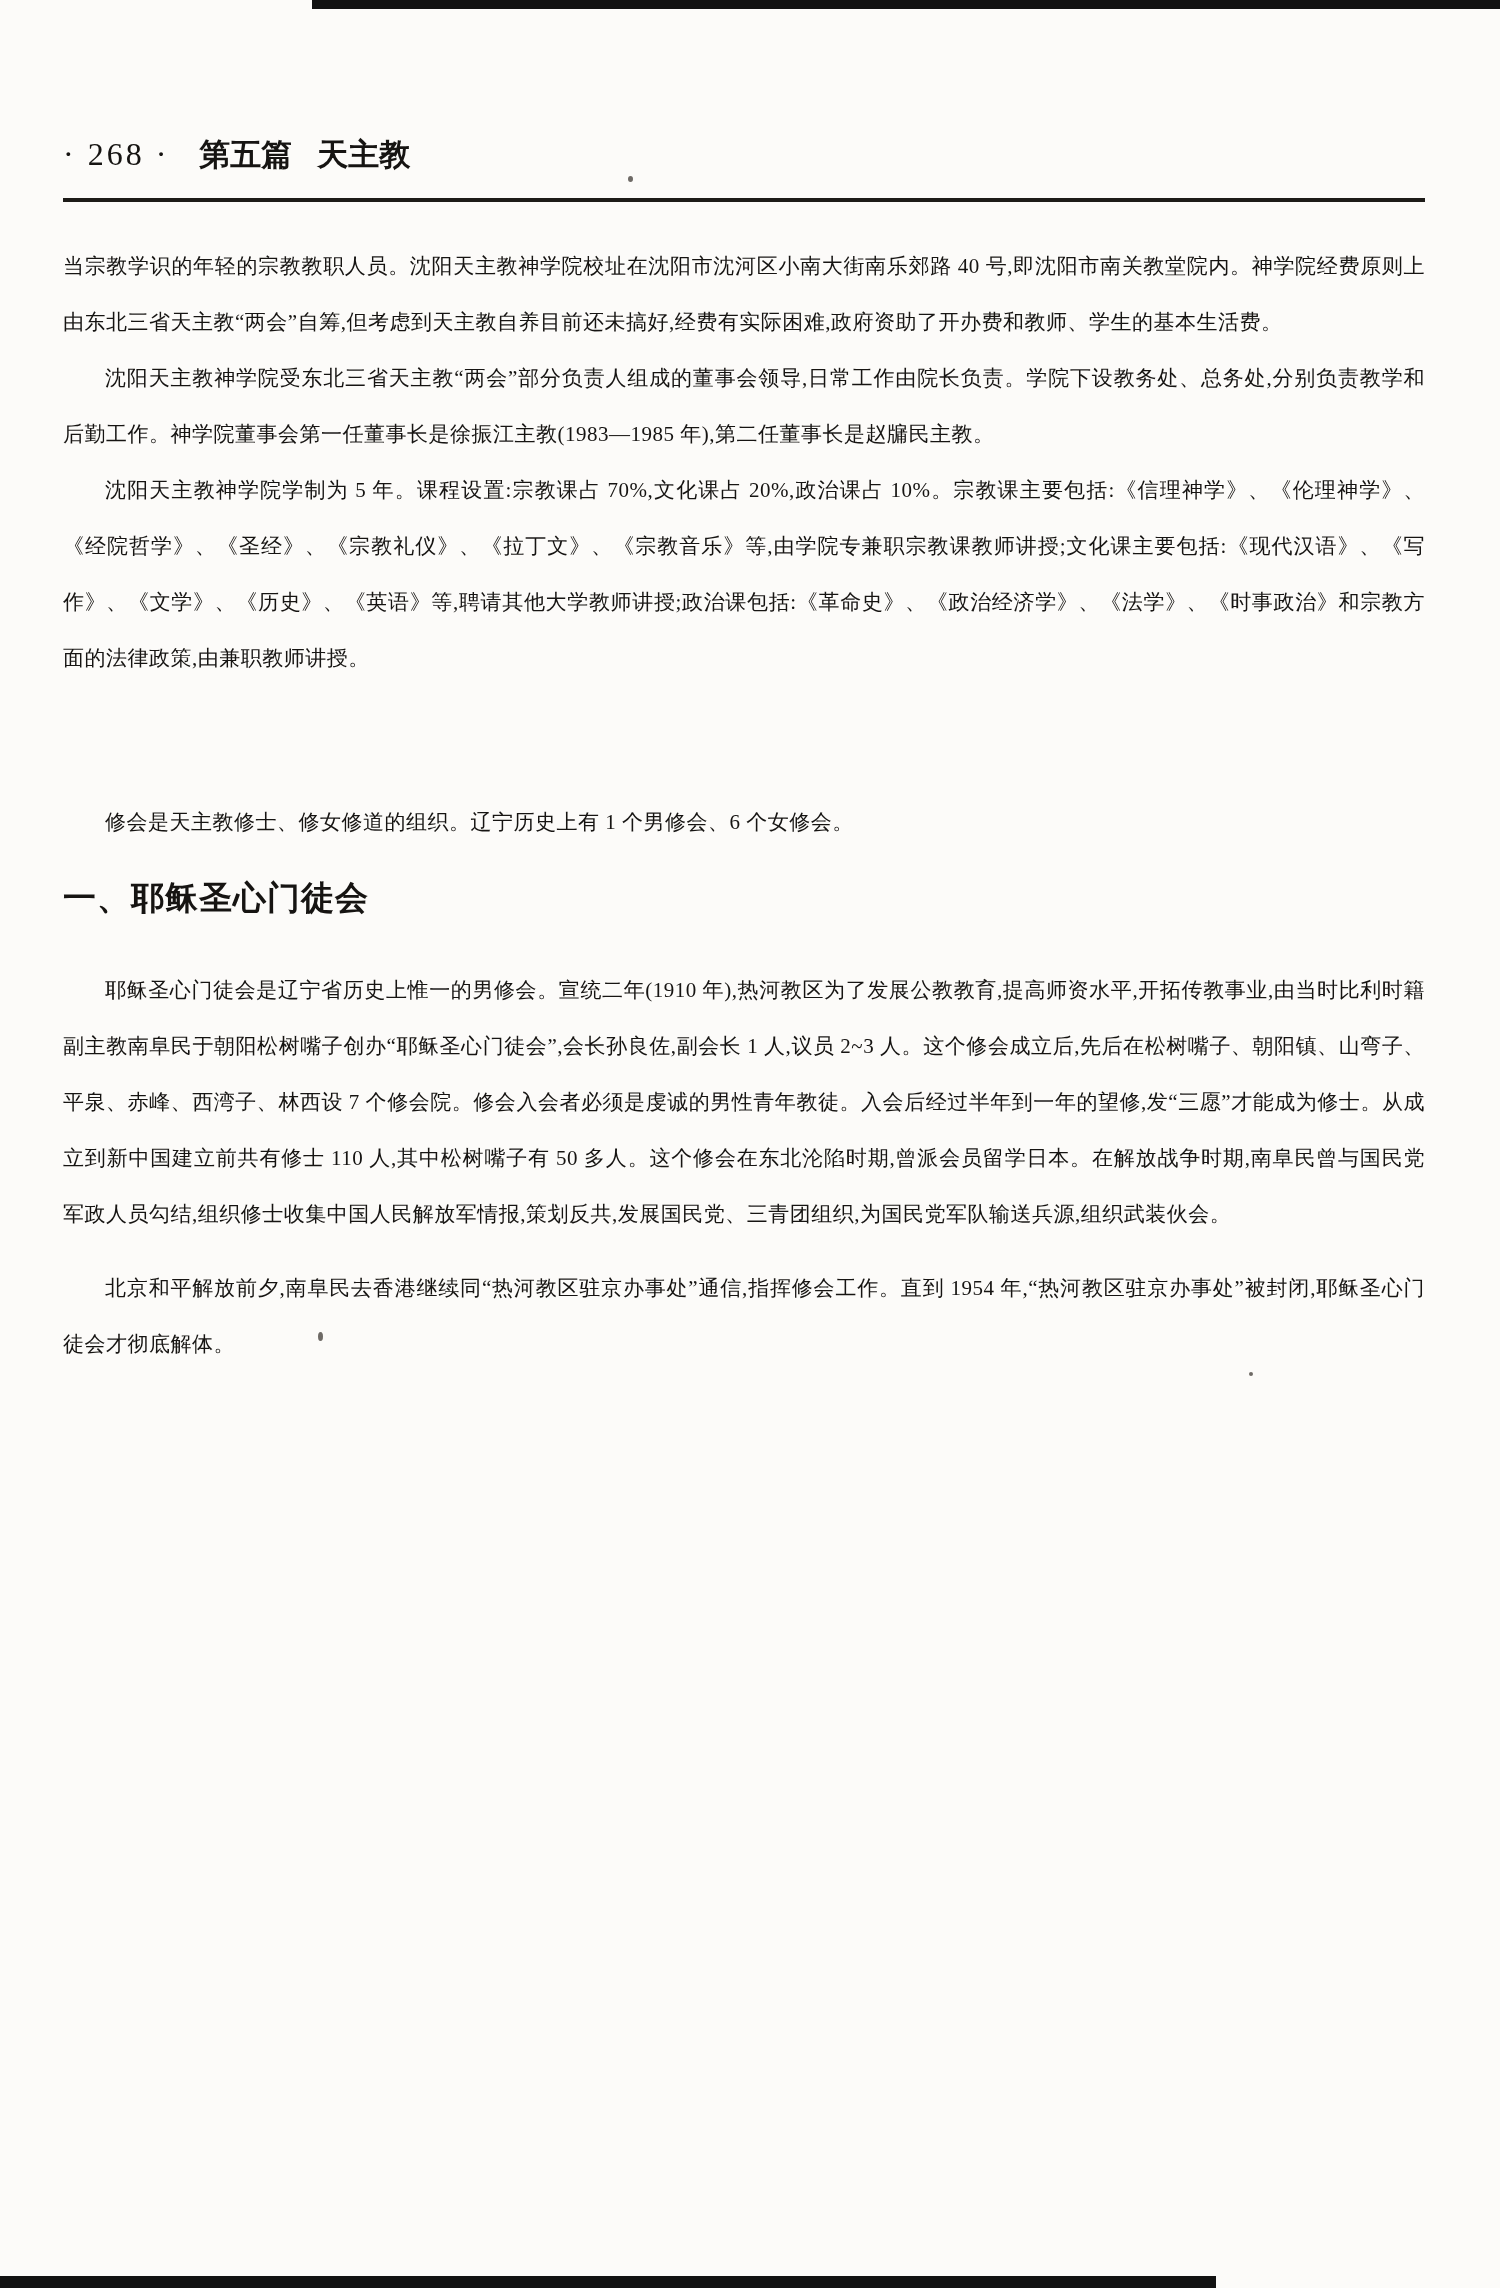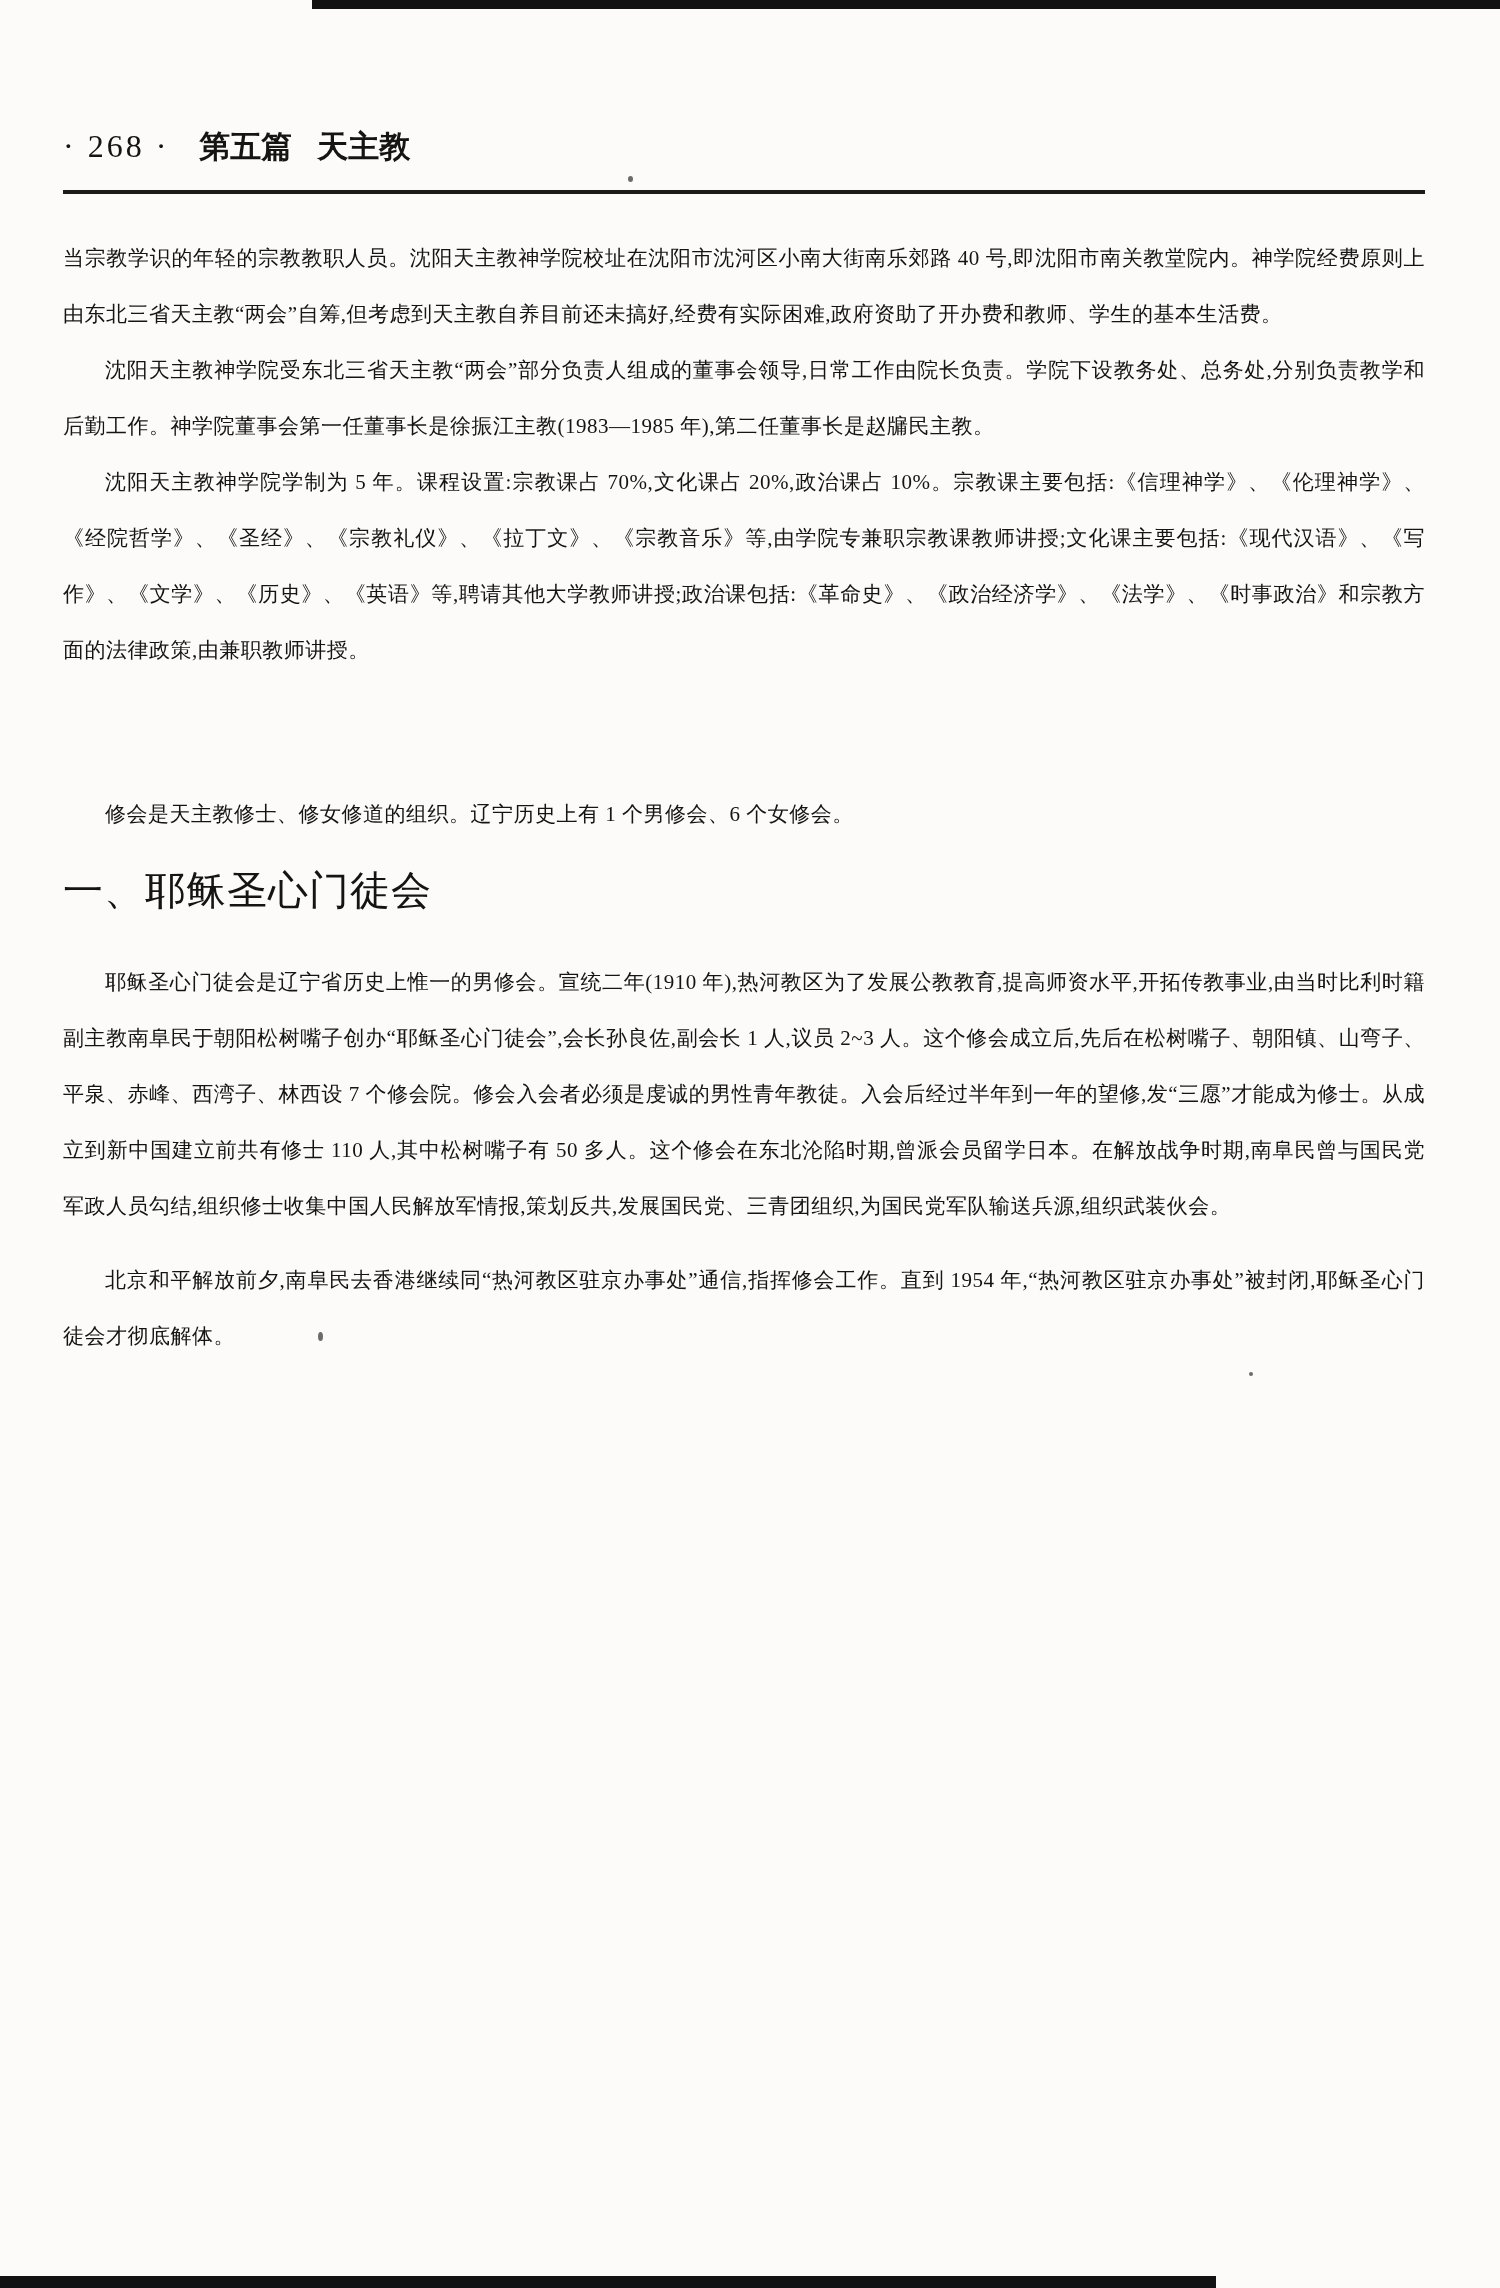--- a/index.html
+++ b/index.html
@@ -13,21 +13,21 @@
     font-family: "Liberation Serif", "DejaVu Serif", serif;
   }
   .bar-top {
     position: absolute; top: 0; left: 312px; right: 0; height: 9px;
     background: #121212;
   }
   .bar-bottom {
     position: absolute; bottom: 0; left: 0; width: 1216px; height: 12px;
     background: #121212;
   }
-  .content { position: absolute; left: 63px; top: 0; width: 1362px; }
+  .content { position: absolute; left: 63px; top: 8px; width: 1362px; }
 
   .running-header {
     margin-top: 126px;
     display: flex;
     align-items: baseline;
   }
   .pagenum { font-size: 32px; letter-spacing: 3px; margin-right: 30px; }
   .part-label, .part-title {
     font-family: "Liberation Sans", "DejaVu Sans", sans-serif;
     font-weight: 700; font-size: 31px;
@@ -56,22 +56,22 @@
     letter-spacing: 7px;
     font-family: "Liberation Serif", "DejaVu Serif", serif;
   }
   .section-number { margin-right: 46px; }
 
   p.intro { margin-top: 108px; }
 
   h3.sub-heading {
     margin: 26px 0 0 0;
     font-family: "Liberation Sans", "DejaVu Sans", sans-serif;
-    font-weight: 400;
-    font-size: 40px;
+    font-weight: 700;
+    font-size: 33px;
     line-height: 44px;
     letter-spacing: 1px;
   }
   p.society { margin-top: 42px; }
   p.dissolution { margin-top: 18px; }
 
   .speck { position: absolute; background: #6e6a66; border-radius: 50%; }
 </style>
 </head>
 <body>

